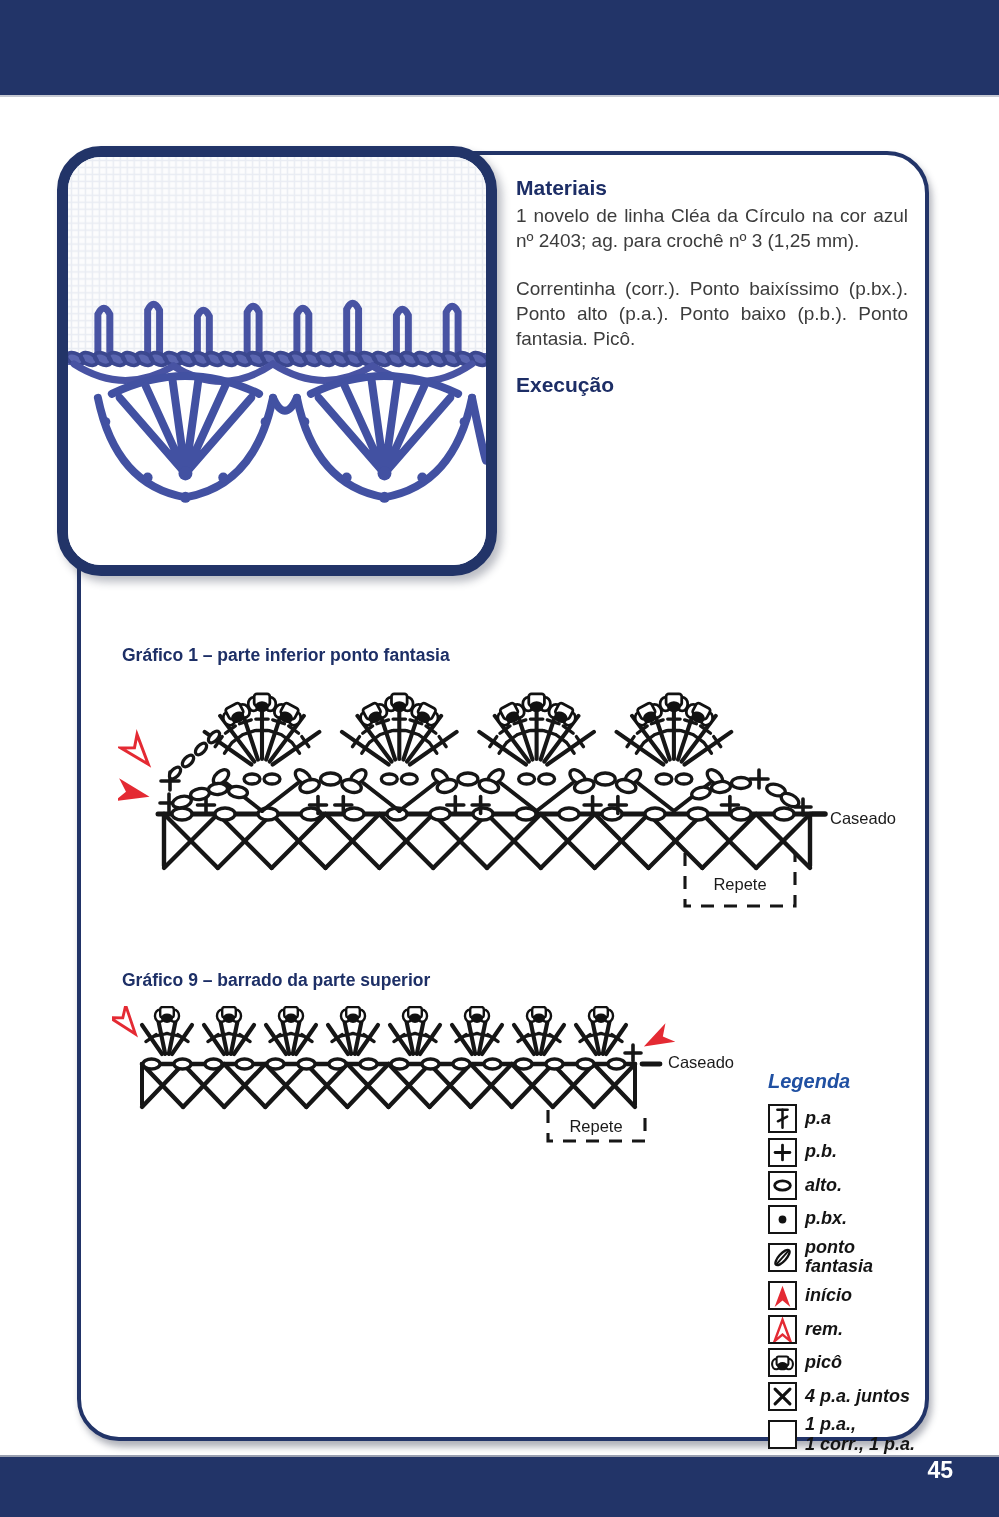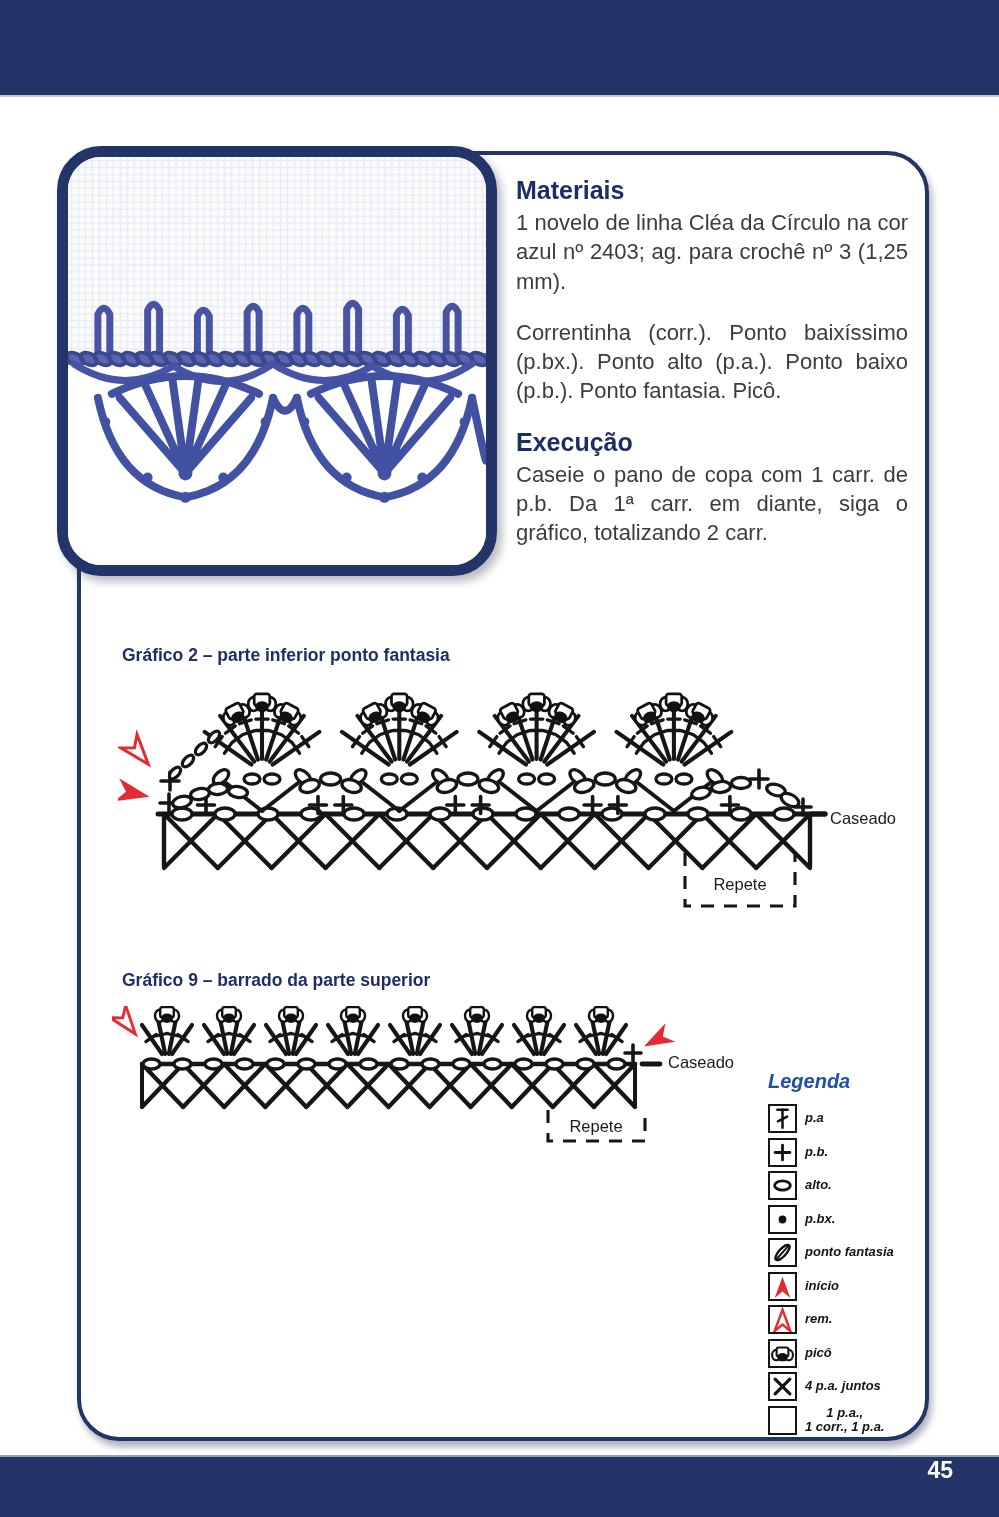--- a/index.html
+++ b/index.html
@@ -14,39 +14,39 @@
   .main-box{position:absolute;left:77px;top:151px;width:844px;height:1282px;
     border:4.5px solid #223468;border-radius:42px;background:#ffffff;
     box-shadow:3px 6px 7px rgba(45,50,70,.38);}
 
   .photo-frame{position:absolute;left:57px;top:146px;width:440px;height:430px;
     border:11px solid #223468;border-radius:44px;background:#ffffff;overflow:hidden;
     box-shadow:5px 6px 9px rgba(45,50,70,.32);box-sizing:border-box;}
   .photo-frame svg{display:block;width:100%;height:100%;}
 
   .text-col{position:absolute;left:516px;top:176px;width:392px;}
-  .sec-title{font-weight:bold;font-size:25px;color:#1d2e66;margin:0 0 3px 0;}
-  .sec-body{font-size:22px;line-height:1.33;color:#3c3c3c;text-align:justify;margin:0 0 22px 0;}
+  .sec-title{font-weight:bold;font-size:21px;color:#1d2e66;margin:0 0 3px 0;}
+  .sec-body{font-size:19px;line-height:1.33;color:#3c3c3c;text-align:justify;margin:0 0 22px 0;}
 
   .g-title{position:absolute;font-weight:bold;font-size:17.5px;color:#1d2f66;}
   #g1-title{left:122px;top:645px;}
   #g2-title{left:122px;top:970px;}
 
   .diagram{position:absolute;}
   #g1-svg{left:118px;top:680px;width:792px;height:240px;}
   #g2-svg{left:112px;top:1006px;width:660px;height:145px;}
   .dia-label{font-family:"Liberation Sans",sans-serif;font-size:16.5px;fill:#1b1b1b;}
 
   .legend{position:absolute;left:768px;top:1070px;width:152px;font-style:italic;}
   .legend-title{font-weight:bold;font-size:20px;color:#2050a2;margin:0 0 11px 0;}
   .lrow{display:flex;align-items:center;margin-bottom:4.5px;}
   .lbox{width:25px;height:25px;border:2.4px solid #141414;background:#fff;
     display:flex;align-items:center;justify-content:center;flex:0 0 auto;}
   .lbox svg{display:block;}
-  .llabel{margin-left:8px;font-weight:bold;font-size:13px;color:#141414;line-height:1.08;text-align:center;}
+  .llabel{margin-left:8px;font-weight:bold;font-size:18px;color:#141414;line-height:1.08;}
   .llabel span{display:block;}
 
   .defs-holder{position:absolute;width:0;height:0;overflow:hidden;}
 </style>
 </head>
 <body>
 
 <svg class="defs-holder" aria-hidden="true">
   <defs>
     <g id="picot-glyph">
@@ -196,24 +196,23 @@
           <circle cx="398" cy="266" r="4.5"></circle>
       </g>
     </svg>
   </div>
 
   <div class="text-col">
     <div class="sec-title">Materiais</div>
     <p class="sec-body">1 novelo de linha Cléa da Círculo na cor azul nº 2403; ag. para crochê nº 3 (1,25 mm).</p>
     <p class="sec-body">Correntinha (corr.). Ponto baixíssimo (p.bx.). Ponto alto (p.a.). Ponto baixo (p.b.). Ponto fantasia. Picô.</p>
     <div class="sec-title">Execução</div>
-    <p class="sec-body">Caseie o pano de copa com 1 carr. de p.b. Da 1ª carr. em diante, siga o gráfico, totalizando 2 carr.</p>
   </div>
 
-  <div class="g-title" id="g1-title">Gráfico 2 – parte inferior ponto fantasia</div>
+  <div class="g-title" id="g1-title">Gráfico 1 – parte inferior ponto fantasia</div>
   <svg class="diagram" id="g1-svg" viewBox="0 0 792 240">
     <g id="g1-draw">
         <line x1="40" y1="134" x2="692" y2="134" stroke="#161616" stroke-width="5" stroke-linecap="round"></line>
         <line x1="694" y1="134" x2="707" y2="134" stroke="#161616" stroke-width="5.5" stroke-linecap="round"></line>
         <line x1="46" y1="134" x2="46" y2="186" stroke="#161616" stroke-width="4.4" stroke-linecap="round"></line>
         <line x1="692" y1="134" x2="692" y2="186" stroke="#161616" stroke-width="4.4" stroke-linecap="round"></line>
         <line x1="46" y1="134" x2="99.83333333333334" y2="188" stroke="#161616" stroke-width="4.3" stroke-linecap="round"></line>
         <line x1="46" y1="188" x2="99.83333333333334" y2="134" stroke="#161616" stroke-width="4.3" stroke-linecap="round"></line>
         <line x1="99.83333333333334" y1="134" x2="153.66666666666669" y2="188" stroke="#161616" stroke-width="4.3" stroke-linecap="round"></line>
         <line x1="99.83333333333334" y1="188" x2="153.66666666666669" y2="134" stroke="#161616" stroke-width="4.3" stroke-linecap="round"></line>

